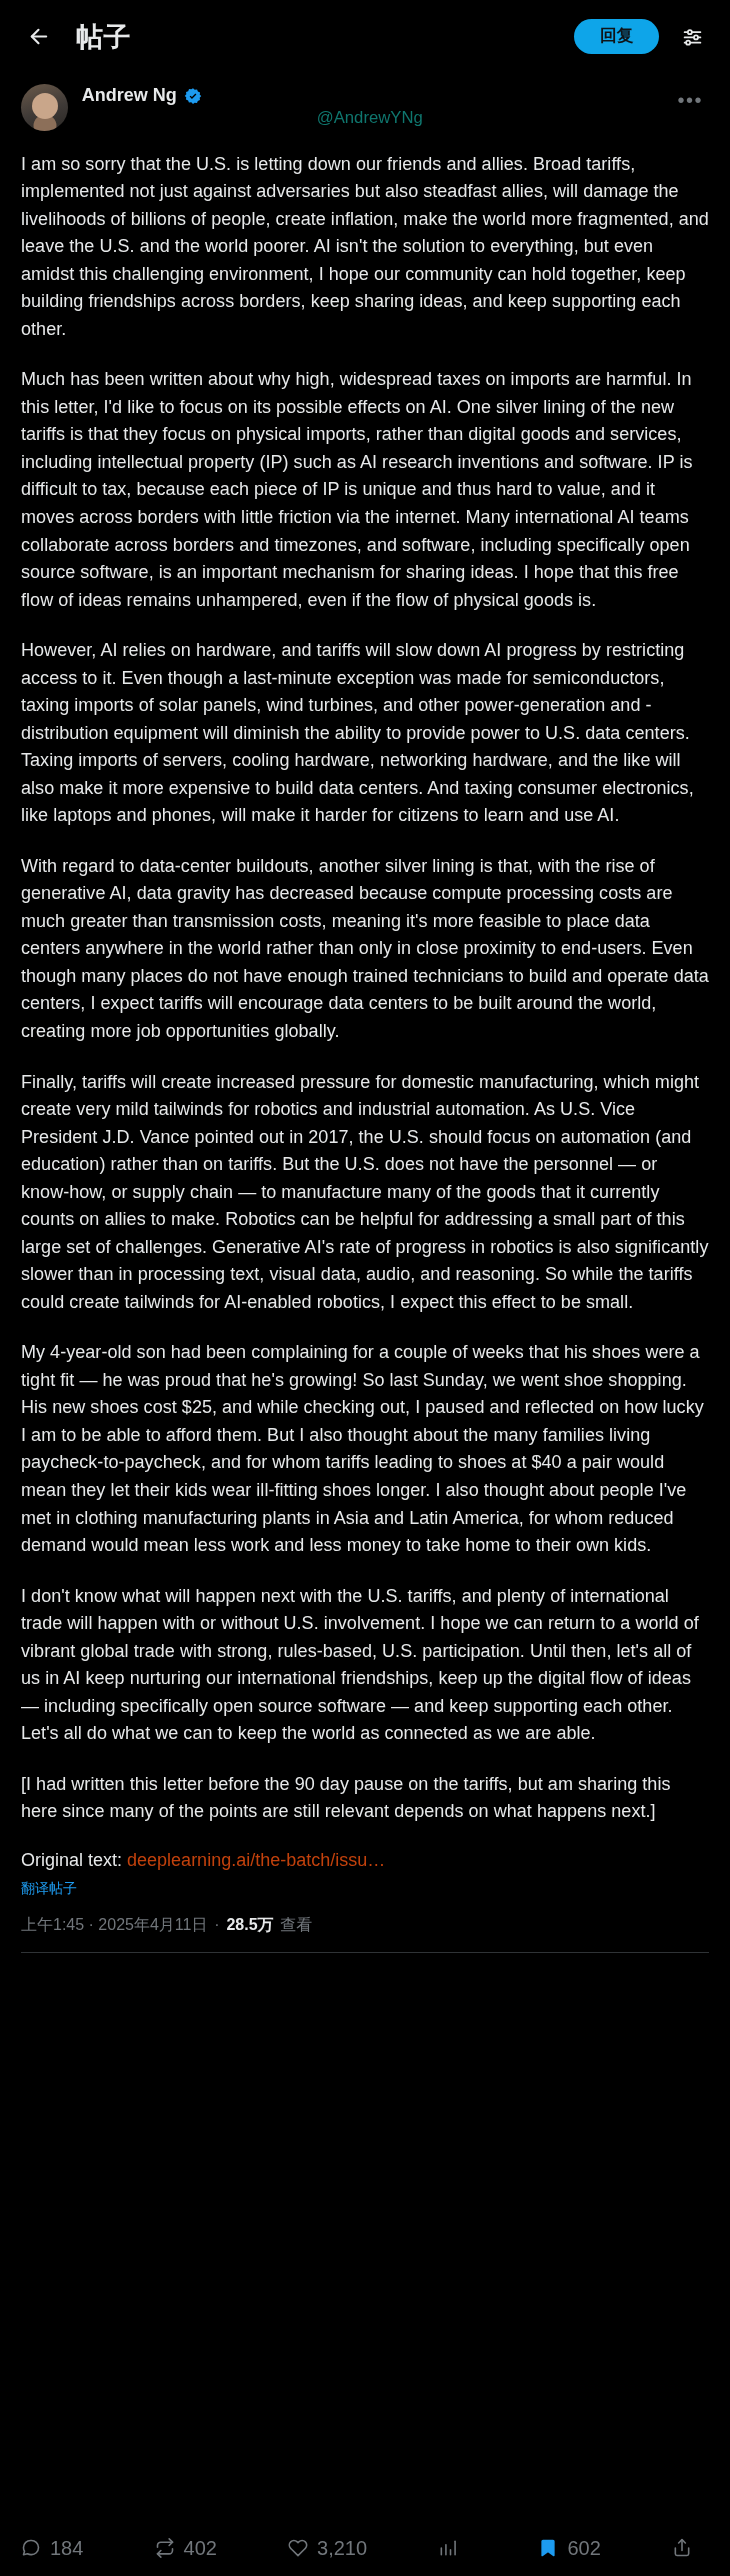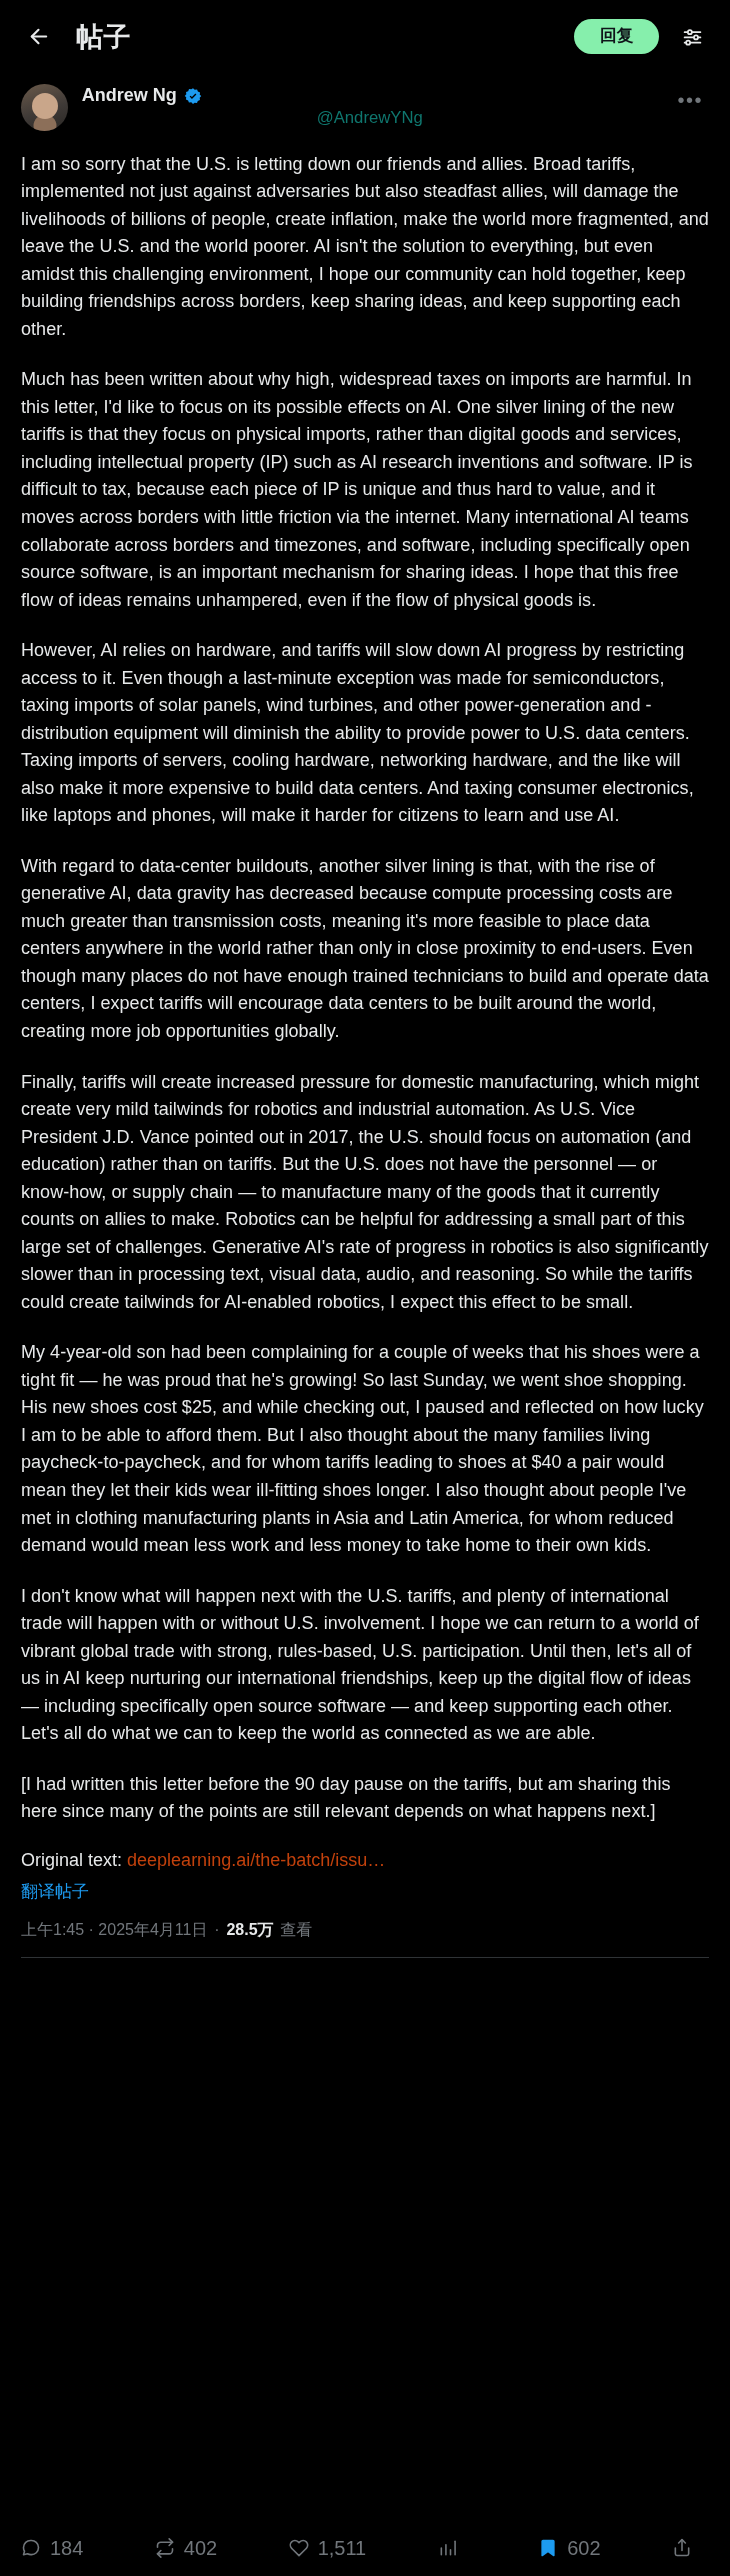--- a/index.html
+++ b/index.html
@@ -51,21 +51,21 @@
     letter-spacing: 0.4px;
     color: #e7e9ea;
     flex: 1;
   }
   .header-right {
     display: flex;
     align-items: center;
     gap: 16.7px;
   }
   .reply-pill {
-    background: #86efac;
+    background: #0ea5e9;
     color: #0f1419;
     font-size: 16.7px;
     font-weight: bold;
     border-radius: 760px;
     padding: 9px 26px;
     cursor: pointer;
     line-height: 1;
   }
   .settings-btn {
     width: 33px;
@@ -167,21 +167,21 @@
     line-height: 1.5;
     color: #e7e9ea;
   }
   .link {
     color: #c2410c;
     cursor: pointer;
     word-break: break-all;
   }
   .translate-link {
     margin-top: 6px;
-    font-size: 17px;
+    font-size: 14px;
     color: #1d9bf0;
     cursor: pointer;
   }
 
   .meta-line {
     margin-top: 16.7px;
     font-size: 16px;
     color: #71767b;
     display: flex;
     align-items: center;
@@ -314,21 +314,21 @@
         <polyline points="7 23 3 19 7 15"></polyline>
         <path d="M21 13v2a4 4 0 0 1-4 4H3"></path>
       </svg>
       <span class="count">402</span>
     </div>
 
     <div class="action">
       <svg class="icon-18" viewBox="0 0 24 24" fill="none" stroke="currentColor" stroke-width="1.9" stroke-linecap="round" stroke-linejoin="round">
         <path d="M20.8 4.6a5.5 5.5 0 0 0-7.8 0L12 5.7l-1-1.1a5.5 5.5 0 0 0-7.8 7.8l1.1 1.1L12 21.2l7.7-7.7 1.1-1.1a5.5 5.5 0 0 0 0-7.8z"></path>
       </svg>
-      <span class="count">1,511</span>
+      <span class="count">3,210</span>
     </div>
 
     <div class="action">
       <svg class="icon-18" viewBox="0 0 24 24" fill="none" stroke="currentColor" stroke-width="1.9" stroke-linecap="round" stroke-linejoin="round">
         <line x1="4" y1="20" x2="4" y2="12"></line>
         <line x1="9.5" y1="20" x2="9.5" y2="8"></line>
         <line x1="15" y1="20" x2="15" y2="14"></line>
         <line x1="20.5" y1="20" x2="20.5" y2="4"></line>
       </svg>
       <span class="count"></span>

